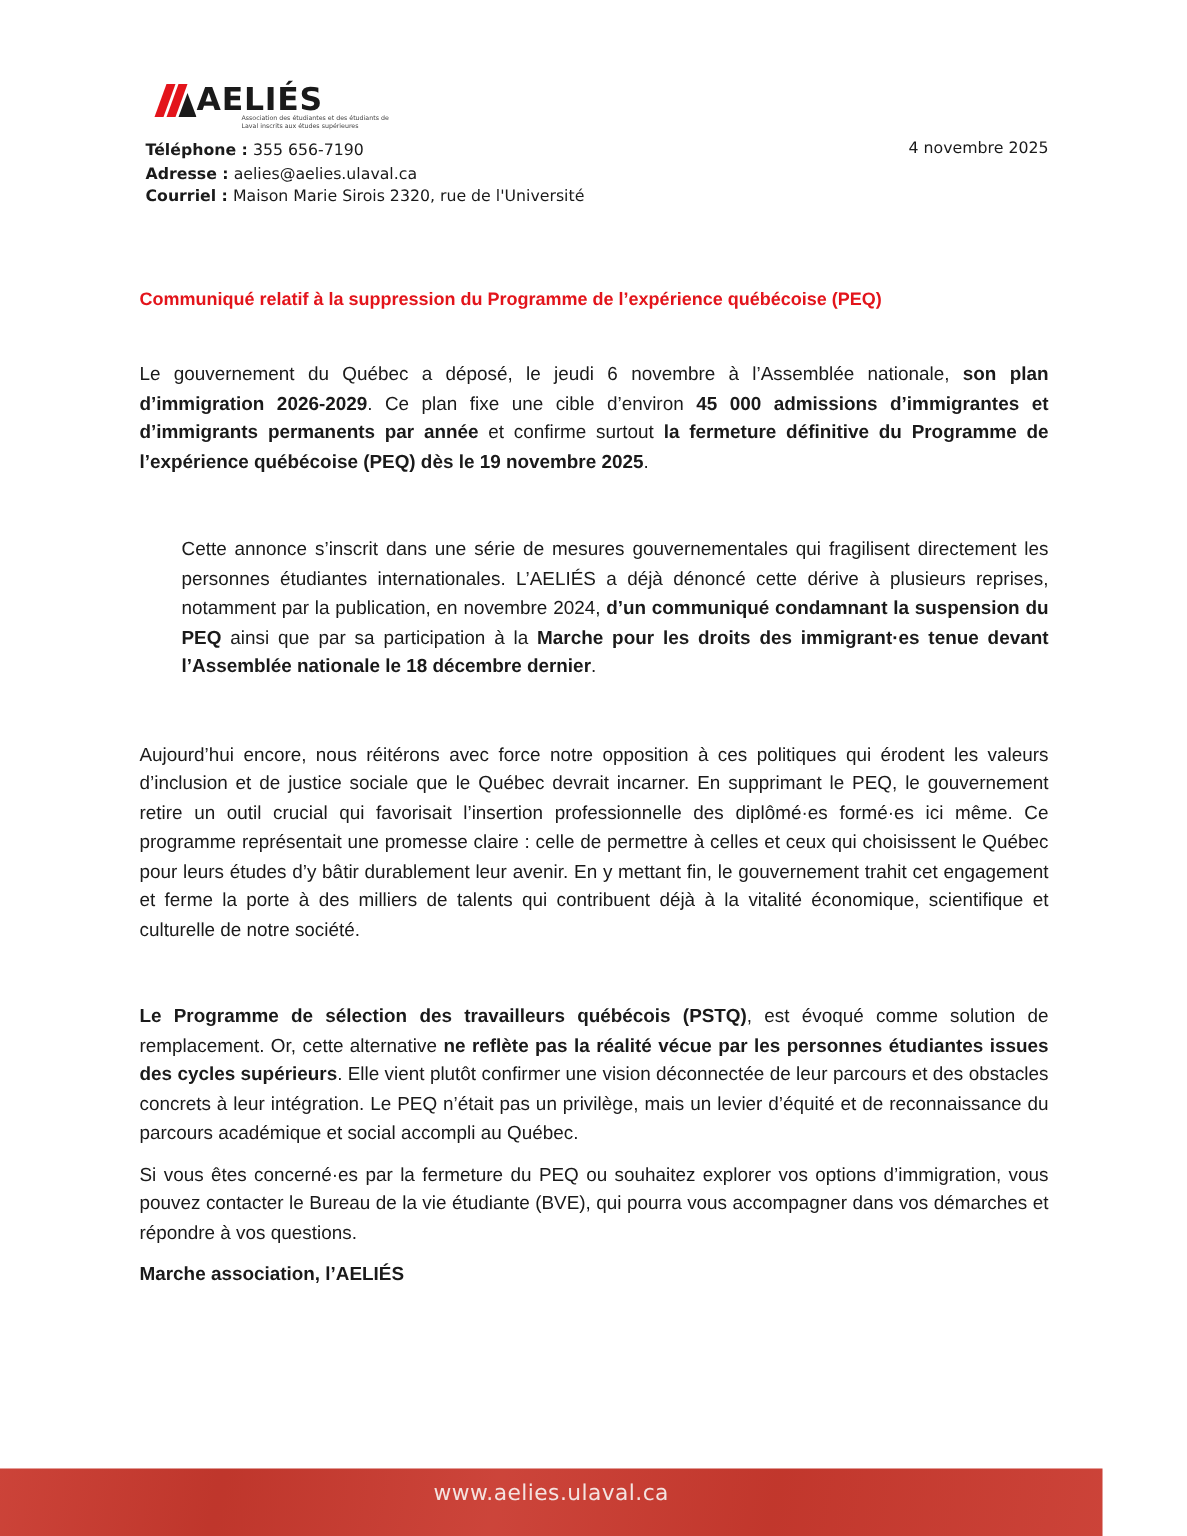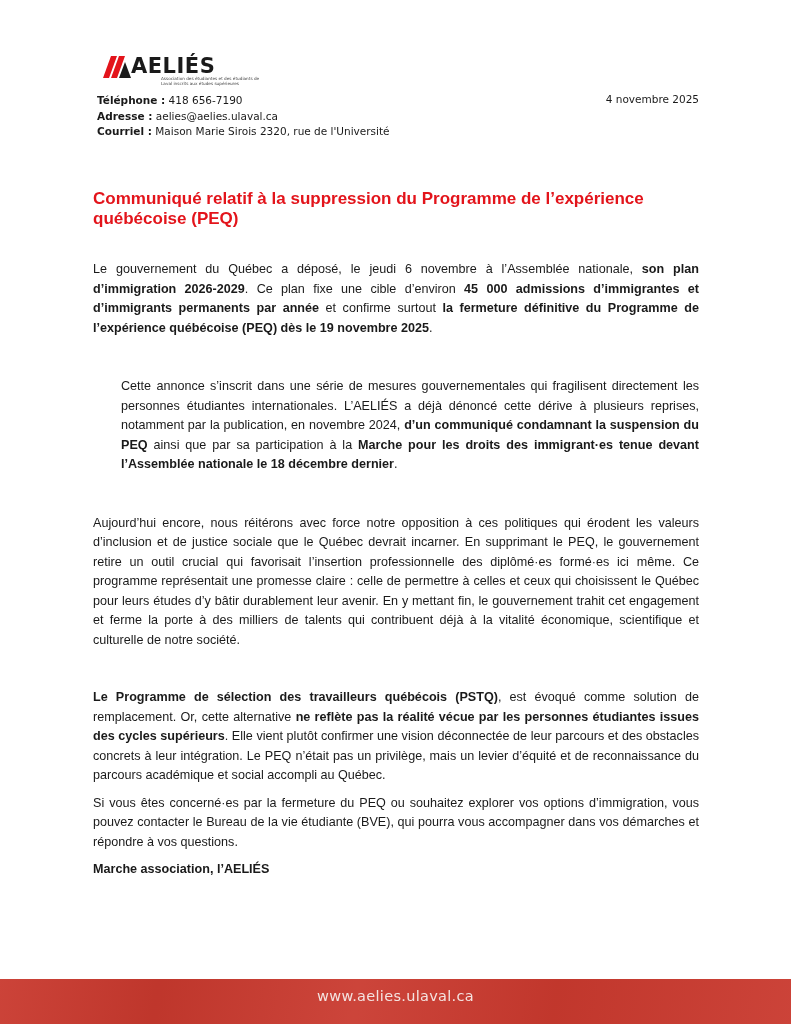--- a/index.html
+++ b/index.html
@@ -15,52 +15,52 @@
 
   .contact { position: absolute; left: 97px; top: 93px; font-family: "DejaVu Sans", sans-serif;
              font-size: 10.5px; line-height: 15.5px; color: #1a1a1a; }
   .contact b { font-weight: bold; }
 
   .date { position: absolute; right: 92px; top: 93px; font-family: "DejaVu Sans", sans-serif;
           font-size: 10.5px; color: #1a1a1a; }
 
   .content { position: absolute; left: 93px; top: 189px; width: 606px;
              font-family: "Liberation Sans", sans-serif; font-size: 12.6px; line-height: 19.5px; }
-  .title { color: #e3141b; font-weight: bold; font-size: 17px; margin: 0 0 0 0; line-height: 20px; }
+  .title { color: #e3141b; font-weight: bold; font-size: 12px; margin: 0 0 0 0; line-height: 20px; }
   .para { text-align: justify; margin: 0; }
   .p1 { margin-top: 31px; }
   .p2 { margin-top: 39px; margin-left: 28px; }
   .p3 { margin-top: 39px; }
   .p4 { margin-top: 38px; }
   .p5 { margin-top: 8px; }
   .closing { margin-top: 30px; }
   .sign { margin-top: 8px; font-weight: bold; }
   .para b { font-weight: bold; }
 
-  .footer { position: absolute; left: 0; top: 979px; width: 791px; height: 45px;
+  .footer { position: absolute; left: 0; top: 979px; width: 735px; height: 45px;
             background: #c9392e;
             background-image: linear-gradient(100deg, rgba(255,255,255,0.05) 0%, rgba(0,0,0,0.05) 20%, rgba(255,255,255,0.06) 45%, rgba(0,0,0,0.04) 70%, rgba(255,255,255,0.05) 100%); }
   .footer-url { position: absolute; left: 0; right: 0; top: 9px; text-align: center;
                 color: #f4e3e0; font-family: "DejaVu Sans", sans-serif; font-size: 14.5px; letter-spacing: 0.3px; }
 </style>
 </head>
 <body>
 
 <div class="logo">
   <svg class="logo-slashes" viewBox="0 0 34 22">
     <polygon points="6,22 12,22 20,0 14,0" fill="#e3141b"></polygon>
     <polygon points="14,22 20,22 28,0 22,0" fill="#e3141b"></polygon>
     <polygon points="22,22 34,22 28,6" fill="#1a1a1a"></polygon>
   </svg>
   <span class="logo-word" style="left:34px;">AELIÉS</span>
   <span class="logo-sub">Association des étudiantes et des étudiants de Laval inscrits aux études supérieures</span>
 </div>
 
 <div class="contact">
-  <div><b>Téléphone :</b><span> 418 656-7190</span></div>
+  <div><b>Téléphone :</b><span> 355 656-7190</span></div>
   <div><b>Adresse :</b><span> aelies@aelies.ulaval.ca</span></div>
   <div><b>Courriel :</b><span> Maison Marie Sirois 2320, rue de l'Université</span></div>
 </div>
 
 <div class="date">4 novembre 2025</div>
 
 <div class="content">
   <div class="title">Communiqué relatif à la suppression du Programme de l’expérience québécoise (PEQ)</div>
   <p class="para p1"><span>Le gouvernement du Québec a déposé, le jeudi 6 novembre à l’Assemblée nationale, </span><b>son plan d’immigration 2026-2029</b><span>. Ce plan fixe une cible d’environ </span><b>45 000 admissions d’immigrantes et d’immigrants permanents par année</b><span> et confirme surtout </span><b>la fermeture définitive du Programme de l’expérience québécoise (PEQ) dès le 19 novembre 2025</b><span>.</span></p>
   <p class="para p2"><span>Cette annonce s’inscrit dans une série de mesures gouvernementales qui fragilisent directement les personnes étudiantes internationales. L’AELIÉS a déjà dénoncé cette dérive à plusieurs reprises, notamment par la publication, en novembre 2024, </span><b>d’un communiqué condamnant la suspension du PEQ</b><span> ainsi que par sa participation à la </span><b>Marche pour les droits des immigrant·es tenue devant l’Assemblée nationale le 18 décembre dernier</b><span>.</span></p>

